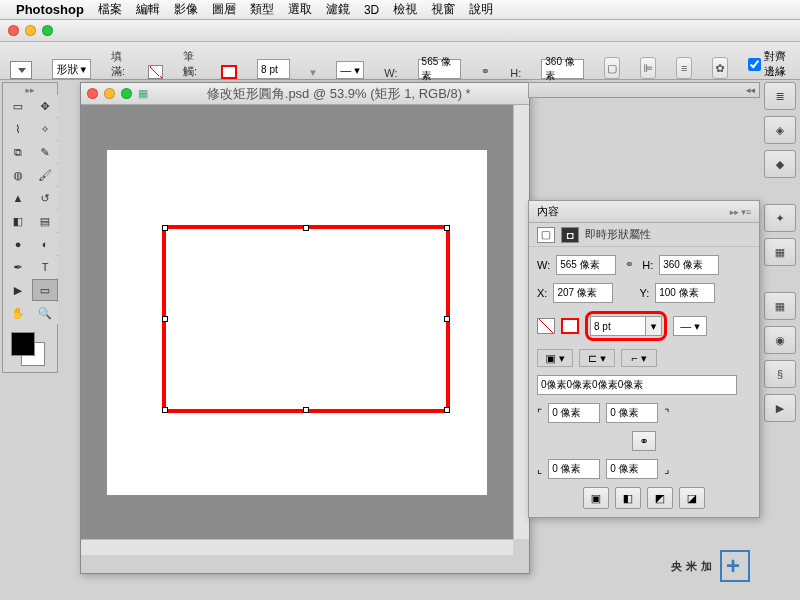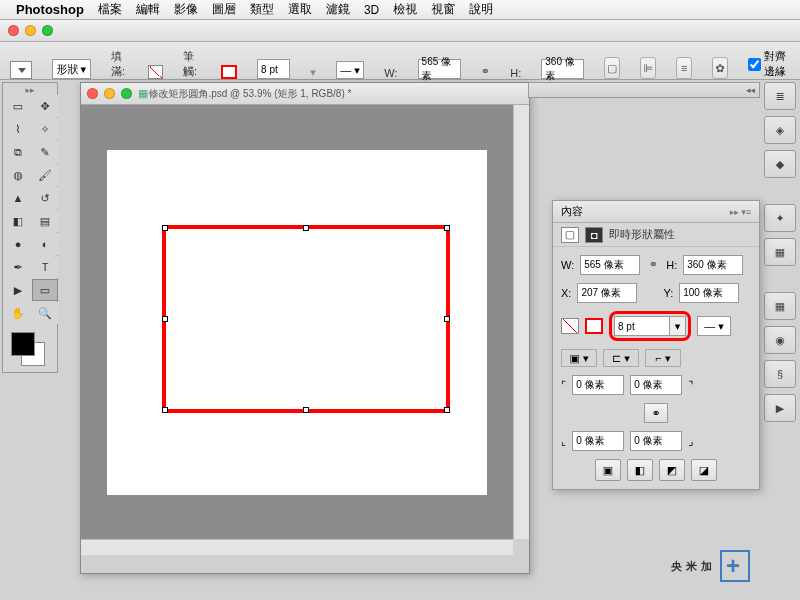--- a/index.html
+++ b/index.html
@@ -27,36 +27,36 @@
 .check-align input{margin:0}
 .tool-col{position:absolute;left:2px;top:82px;width:56px;background:#d6d6d6;border:1px solid #999;padding:2px}
 .tool-grid{display:grid;grid-template-columns:1fr 1fr;gap:1px}
 .tool{width:26px;height:22px;background:#d6d6d6;display:flex;align-items:center;justify-content:center;cursor:pointer;color:#333;border:1px solid transparent}
 .tool.active{background:#b8b8b8;border:1px solid #888}
 .color-wells{margin-top:6px;position:relative;height:40px}
 .fg-well{width:24px;height:24px;background:#000;border:1px solid #888;position:absolute;top:2px;left:6px}
 .bg-well{width:24px;height:24px;background:#fff;border:1px solid #888;position:absolute;top:12px;left:16px}
 .doc-win{position:absolute;left:80px;top:82px;width:450px;height:492px;background:#d0d0d0;border:1px solid #888;box-shadow:2px 2px 8px rgba(0,0,0,.25)}
 .doc-titlebar{height:22px;background:linear-gradient(#eee,#d8d8d8);border-bottom:1px solid #aaa;display:flex;align-items:center}
-.doc-title{flex:1;text-align:left;font-size:10px;color:#555}
+.doc-title{flex:1;text-align:center;font-size:13px;color:#555}
 .canvas-area{position:absolute;top:22px;left:0;right:16px;bottom:34px;background:#8c8c8c;display:flex;align-items:center;justify-content:center}
 .canvas{width:380px;height:345px;background:#fff;position:relative}
 .rect-shape{position:absolute;left:55px;top:75px;width:288px;height:188px;border:4px solid red}
 .handle{position:absolute;width:6px;height:6px;border:1px solid #000;background:#fff}
 .h-tl{left:-4px;top:-4px}.h-tr{right:-4px;top:-4px}.h-bl{left:-4px;bottom:-4px}.h-br{right:-4px;bottom:-4px}
 .h-tm{left:50%;top:-4px;margin-left:-3px}.h-bm{left:50%;bottom:-4px;margin-left:-3px}
 .h-ml{left:-4px;top:50%;margin-top:-3px}.h-mr{right:-4px;top:50%;margin-top:-3px}
 .doc-vscroll{position:absolute;right:0;top:22px;width:16px;bottom:34px;background:#e4e4e4;border-left:1px solid #bbb}
 .doc-status{position:absolute;left:0;right:0;bottom:0;height:18px;background:linear-gradient(#e8e8e8,#d4d4d4);border-top:1px solid #aaa;display:flex;align-items:center;font-size:10px}
 .doc-status .zoom{width:64px;border-right:1px solid #aaa;padding:0 6px}
 .doc-status .info{padding:0 6px}
 .doc-hscroll{position:absolute;left:0;right:16px;bottom:18px;height:16px;background:#e4e4e4;border-top:1px solid #bbb}
 .panel-col{position:absolute;right:2px;top:82px;width:34px;display:flex;flex-direction:column;gap:6px}
 .panel-ic{width:32px;height:28px;background:linear-gradient(#e8e8e8,#d6d6d6);border:1px solid #999;border-radius:3px;display:flex;align-items:center;justify-content:center;color:#444}
-.props{position:absolute;right:40px;top:200px;width:208px;background:#d7d7d7;border:1px solid #999;box-shadow:2px 2px 8px rgba(0,0,0,.25)}
+.props{position:absolute;right:40px;top:200px;width:232px;background:#d7d7d7;border:1px solid #999;box-shadow:2px 2px 8px rgba(0,0,0,.25)}
 .props-tab{height:22px;background:linear-gradient(#eaeaea,#d6d6d6);border-bottom:1px solid #aaa;display:flex;align-items:center;padding:0 8px;font-size:11px;justify-content:space-between}
 .props-subhead{height:24px;display:flex;align-items:center;padding:0 8px;gap:6px;font-size:11px;color:#333;border-bottom:1px solid #c0c0c0}
 .sh-icon{width:18px;height:16px;border:1px solid #888;background:#fff;display:flex;align-items:center;justify-content:center}
 .props-body{padding:8px}
 .row{display:flex;align-items:center;gap:6px;margin-bottom:8px;font-size:11px}
 .pinput{width:60px;height:20px;border:1px solid #999;background:#fff;padding:0 3px;font-size:10px;display:flex;align-items:center}
 .pinput-lg{width:120px}
 .highlight{border:3px solid red;border-radius:8px;padding:2px;display:flex}
 .highlight .pinput{border-radius:0}
 .corner-link{width:24px;height:20px;border:1px solid #999;background:linear-gradient(#f4f4f4,#e0e0e0);display:flex;align-items:center;justify-content:center;margin:0 4px}
@@ -227,20 +227,23 @@
         <div style="width:16px;border:1px solid #999;border-left:0;background:#eee;display:flex;align-items:center;justify-content:center">▾</div>
       </div>
       <div style="width:34px;height:20px;border:1px solid #999;background:#fff;display:flex;align-items:center;justify-content:center">— ▾</div>
     </div>
     <div class="row">
       <div style="width:36px;height:18px;border:1px solid #aaa;display:flex;align-items:center;justify-content:center">▣ ▾</div>
       <div style="width:36px;height:18px;border:1px solid #aaa;display:flex;align-items:center;justify-content:center">⊏ ▾</div>
       <div style="width:36px;height:18px;border:1px solid #aaa;display:flex;align-items:center;justify-content:center">⌐ ▾</div>
     </div>
     <div class="row">
+      <div class="pinput pinput-lg" style="width:200px">0像素0像素0像素0像素</div>
+    </div>
+    <div class="row">
       <span>⌜</span>
       <div class="pinput" style="width:52px">0 像素</div>
       <div class="pinput" style="width:52px">0 像素</div>
       <span>⌝</span>
     </div>
     <div class="row" style="justify-content:center">
       <div class="corner-link">⚭</div>
     </div>
     <div class="row">
       <span>⌞</span>

